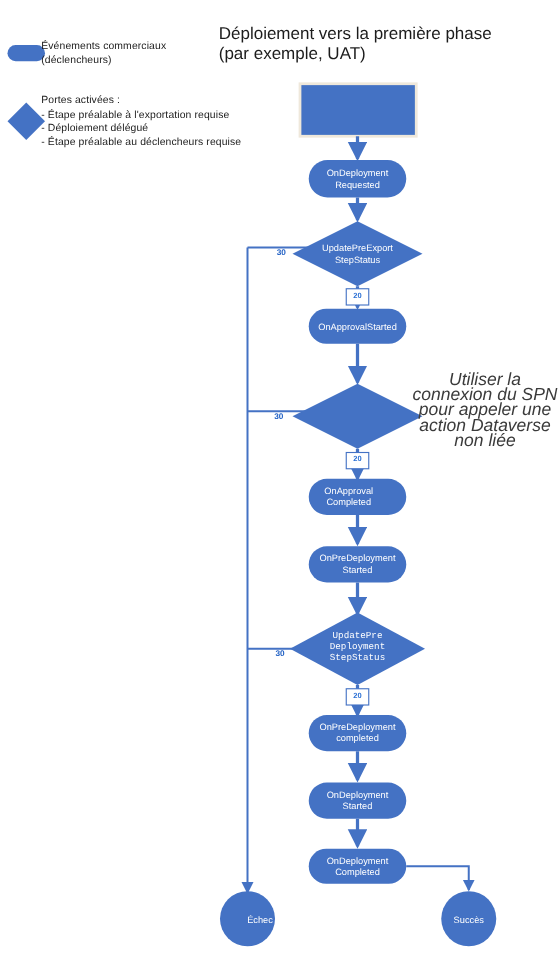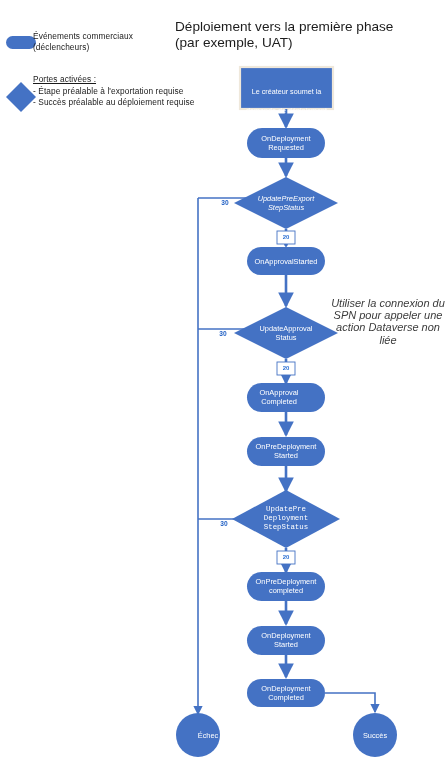--- a/index.html
+++ b/index.html
@@ -31,21 +31,20 @@
     position: absolute;
     color: #1a1a1a;
     font-size: 8.3px;
     line-height: 11px;
     white-space: nowrap;
     letter-spacing: 0.1px;
   }
   #legend-event-label { left: 33px; top: 31px; }
   #legend-gates-block { left: 33px; top: 74px; }
   #legend-gates-title {
-    text-decoration: underline;
     display: block;
     margin-bottom: 1px;
   }
   #legend-gates-block .g-line { display: block; }
 
   
   #diagram-title {
     position: absolute;
     left: 175px;
     top: 19px;
@@ -57,21 +56,21 @@
   }
 
   
   #side-note {
     position: absolute;
     left: 330px;
     top: 297px;
     width: 116px;
     text-align: center;
     font-style: italic;
-    font-size: 11px;
+    font-size: 14px;
     line-height: 12.2px;
     color: #3b3b3b;
   }
 
   
   .node-label {
     position: absolute;
     color: #ffffff;
     text-align: center;
     font-size: 7.4px;
@@ -166,45 +165,40 @@
   </svg>
 
   <div class="legend-text" id="legend-event-label">
     <span>Événements commerciaux</span><br>
     <span>(déclencheurs)</span>
   </div>
 
   <div class="legend-text" id="legend-gates-block">
     <span id="legend-gates-title">Portes activées :</span>
     <span class="g-line">- Étape préalable à l'exportation requise</span>
-    <span class="g-line">- Succès préalable au déploiement requise</span>
+    <span class="g-line">- Déploiement délégué</span>
+    <span class="g-line">- Étape préalable au déclencheurs requise</span>
   </div>
 
   <div id="diagram-title">
     <span>Déploiement vers la première phase</span><br>
     <span>(par exemple, UAT)</span>
   </div>
 
   <div id="side-note">Utiliser la connexion du SPN pour appeler une action Dataverse non liée</div>
 
-  <div class="node-label start-label" style="left:242px; top:78px; width:89px;">
-    <span>Le créateur soumet la</span><br>
-    <span>demande de déploiement</span>
-  </div>
 
   <div class="node-label" style="left:247px; top:134px; width:78px;">OnDeployment
 Requested</div>
 
-  <div class="node-label" style="left:238px; top:194px; width:96px;font-style:italic;">UpdatePreExport
+  <div class="node-label" style="left:238px; top:194px; width:96px;">UpdatePreExport
 StepStatus</div>
 
   <div class="node-label" style="left:247px; top:257px; width:78px;">OnApprovalStarted</div>
 
-  <div class="node-label" style="left:241px; top:324px; width:90px;">UpdateApproval
-Status</div>
 
   <div class="node-label" style="left:247px; top:388px; width:64px;">OnApproval
 Completed</div>
 
   <div class="node-label" style="left:245px; top:442px; width:82px;">OnPreDeployment
 Started</div>
 
   <div class="node-label" style="left:248px; top:505px; width:76px;font-family:Liberation Mono, monospace;">UpdatePre
 Deployment
 StepStatus</div>

